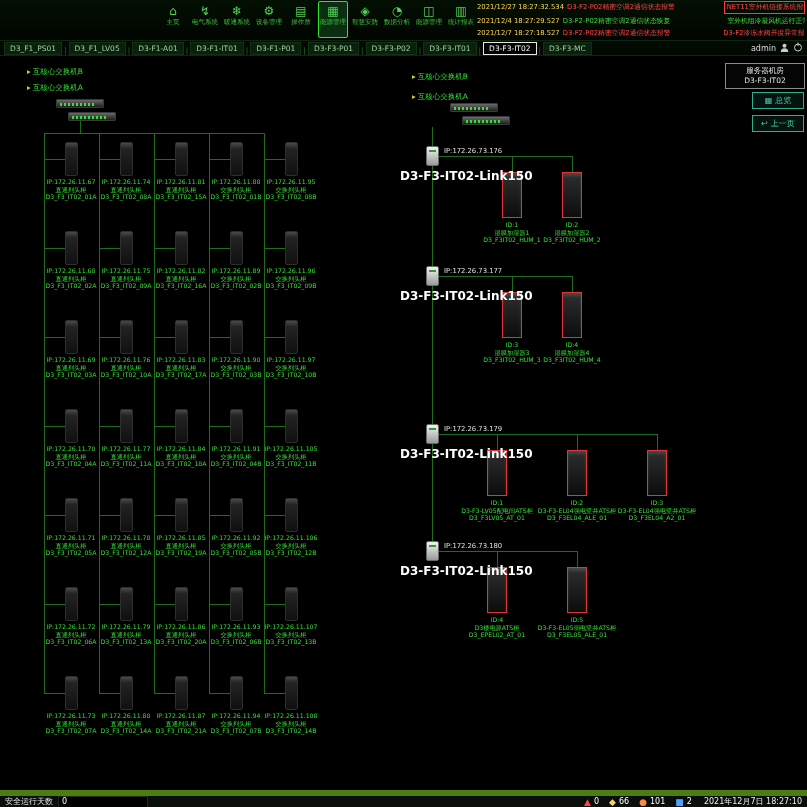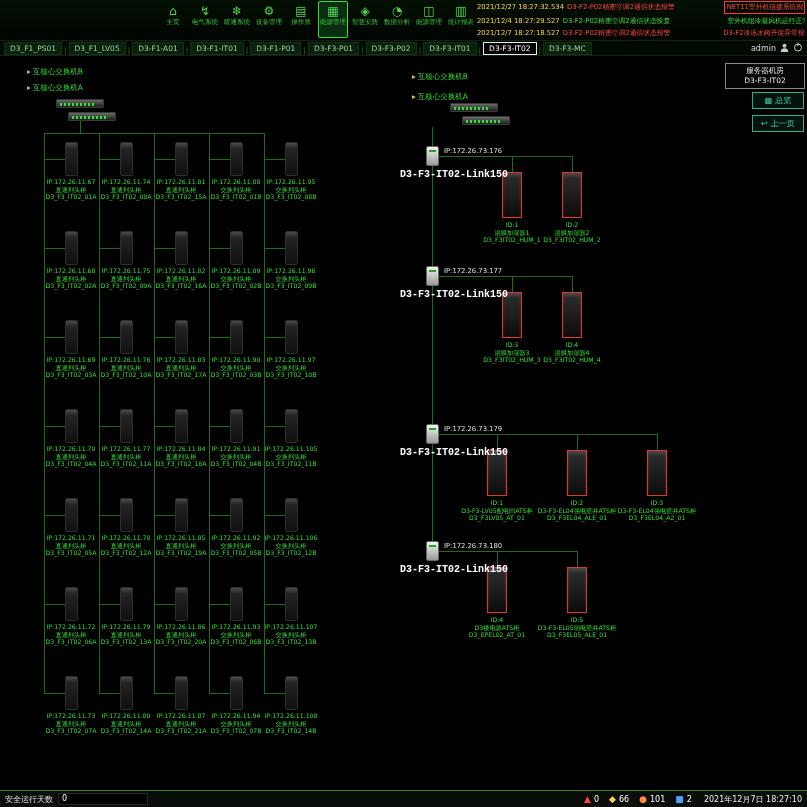--- a/index.html
+++ b/index.html
@@ -49,40 +49,40 @@
   .rack-block { position:absolute; width:56px; text-align:center; z-index:2; }
   .rack-icon { width:13px; height:34px; margin:0 auto 2px;
             background:linear-gradient(180deg,#4a4a4a 0%,#232323 18%,#101010 100%);
             border:1px solid #2e2e2e; border-radius:2px; }
   .rack-line { font-size:6.2px; line-height:7.6px; color:#35e035; white-space:nowrap; }
 
   .gw-icon { position:absolute; width:13px; height:20px; background:linear-gradient(180deg,#f2f2f2,#9a9a9a);
             border:1px solid #6a6a6a; border-radius:2px; z-index:3; }
   .gw-icon::after { content:""; position:absolute; left:2px; top:3px; width:7px; height:2px; background:#2aa02a; }
   .gw-ip { position:absolute; font-size:6.8px; color:#e0e0e0; z-index:3; white-space:nowrap; }
-  .gw-name { position:absolute; font-size:10px; font-weight:bold; color:#fff; z-index:3; white-space:nowrap;font-family:Liberation Mono, monospace; }
+  .gw-name { position:absolute; font-size:12px; font-weight:bold; color:#fff; z-index:3; white-space:nowrap; }
 
   .rdev-block { position:absolute; width:84px; text-align:center; z-index:2; }
   .rdev-icon { width:20px; height:46px; margin:0 auto 3px;
             background:linear-gradient(180deg,#2e2e2e,#0c0c0c); border:1px solid #e03535;
             box-shadow:inset 0 3px 3px rgba(255,255,255,.12); }
   .rdev-line { font-size:6.2px; line-height:7.6px; color:#35e035; white-space:nowrap; }
 
   
   .info-box { position:absolute; right:2px; top:63px; width:80px; border:1px solid #8a8a8a;
             background:#050505; color:#e8e8e8; font-size:7.5px; line-height:10px; text-align:center;
             padding:2px 1px; z-index:6; }
   .side-btn { position:absolute; right:3px; width:52px; height:17px; border:1px solid #2fae8f;
             background:#03140f; color:#49d4ae; font-size:8px; display:flex; align-items:center;
             justify-content:center; gap:3px; z-index:6; cursor:pointer; }
   #btn-overview { top:92px; } #btn-prev { top:115px; }
 
   
   .statusbar { position:absolute; bottom:0; left:0; width:807px; height:17px; background:#0a0e0a;
-            border-top:1px solid #4d7c0f; display:flex; align-items:center; padding:0 5px;
+            border-top:6px solid #4d7c0f; display:flex; align-items:center; padding:0 5px;
             z-index:5; font-size:8px; color:#e0e0e0; }
   .days-box { width:90px; height:12px; background:#000; border:1px solid #262626; margin-left:5px;
             color:#fff; padding:0 3px; font-size:8px; line-height:10px; }
   .counters { margin-left:auto; display:flex; gap:10px; align-items:center; }
   .counter { display:flex; gap:3px; align-items:center; color:#fff; cursor:pointer; }
   .counter .c-glyph { font-size:9px; }
   .datetime { margin-left:12px; color:#eee; }
 </style>
 </head>
 <body>

